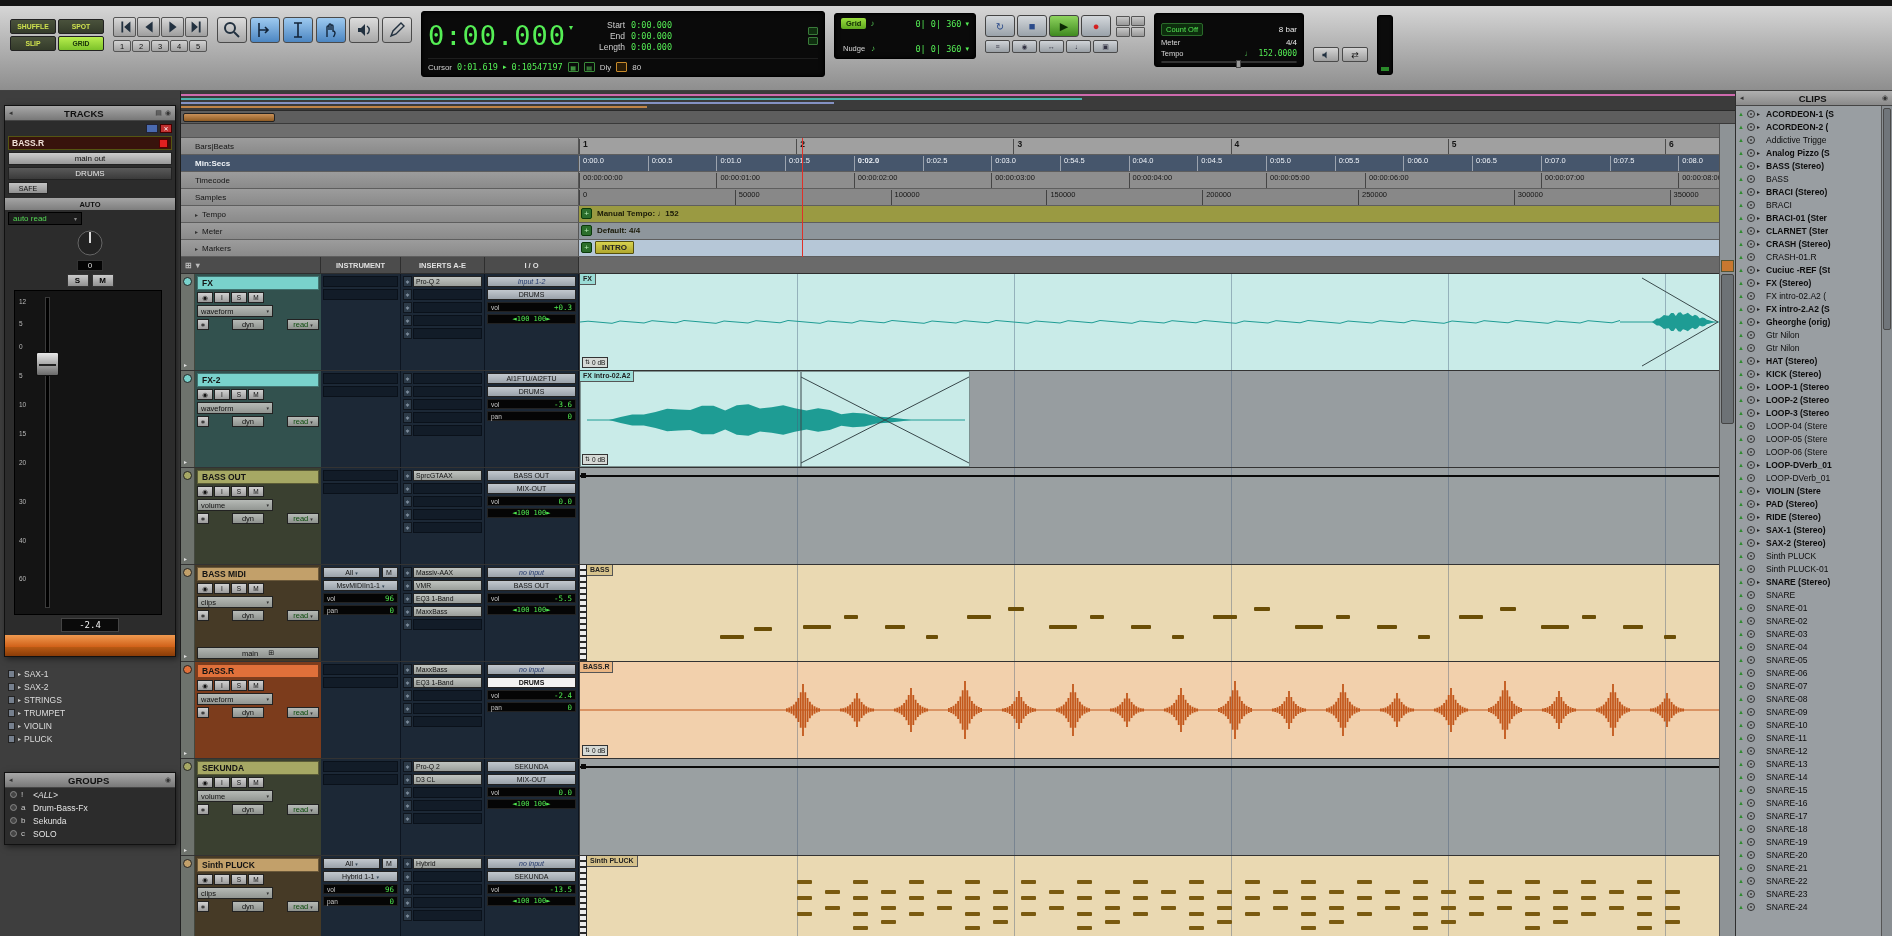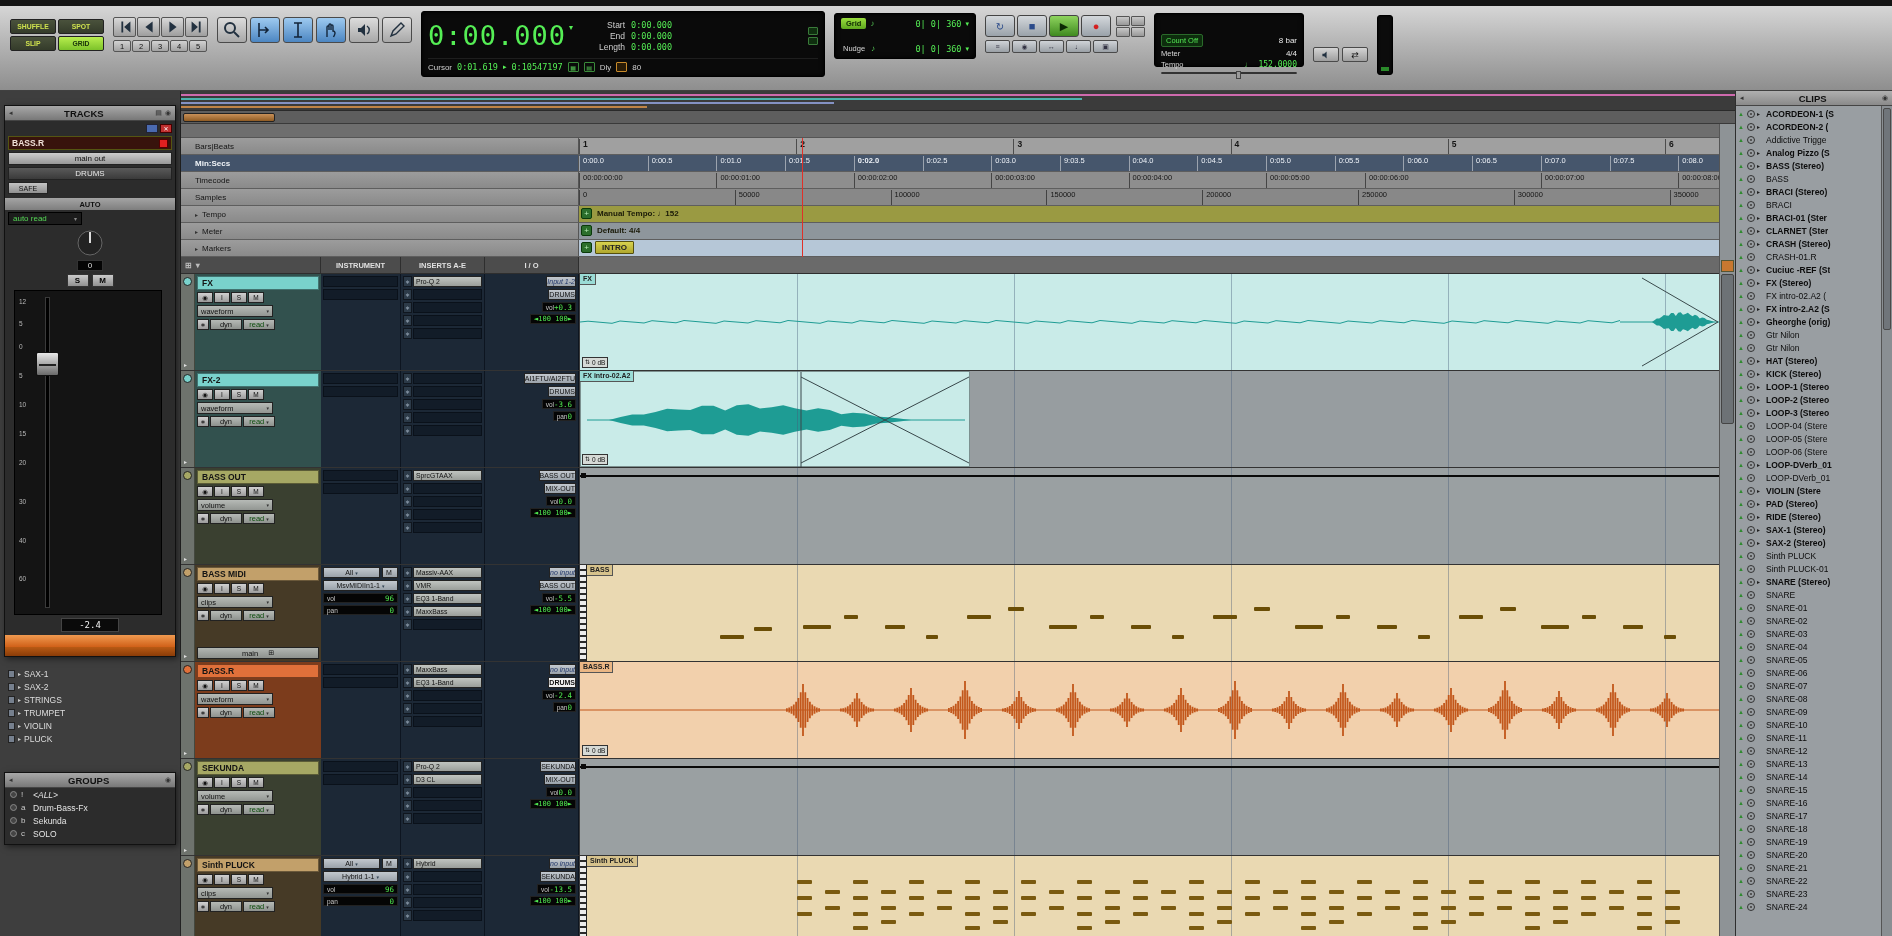--- a/index.html
+++ b/index.html
@@ -48,21 +48,21 @@
 .tr-row1{display:flex;gap:2px;align-items:center;}
 .trbtn{width:30px;height:22px;background:linear-gradient(#d4d8dc,#9aa2aa);border:1px solid #444;border-radius:3px;display:flex;align-items:center;justify-content:center;font-size:11px;}
 .trbtn.play{background:linear-gradient(#8ed45e,#3f8a1f);color:#0c2a04;}
 .trbtn.rec{color:#d42020;}
 .trbtn.stop{color:#2a4a8a;}
 .trbtn.online{color:#2a4a8a;font-size:10px;}
 .tr-minis{display:grid;grid-template-columns:14px 14px;grid-auto-rows:10px;gap:1px;margin-left:3px;}
 .tr-minis i{background:linear-gradient(#c8c8c8,#989898);border:1px solid #555;border-radius:1px;}
 .tr-row2{display:flex;gap:2px;}
 .trs{width:25px;height:13px;background:linear-gradient(#cfd3d7,#9aa0a6);border:1px solid #4a4a4a;border-radius:2px;display:flex;align-items:center;justify-content:center;font-size:7px;color:#334;}
-.tb-session{width:150px;height:54px;padding:20px 6px;display:flex;flex-direction:column;gap:2px;margin-top:2px;}
+.tb-session{width:150px;height:54px;padding:9px 6px;display:flex;flex-direction:column;gap:2px;margin-top:2px;}
 .ss-row{display:flex;align-items:center;gap:4px;}
 .ss-co{background:#0d2d0d;border:1px solid #2a6a2a;color:#55e855;font-size:7.5px;padding:0 4px;border-radius:2px;line-height:11px;}
 .ss-lbl{color:#d8d8d8;font-size:7.5px;}
 .ss-val{color:#e8e8e8;font-size:8px;margin-left:auto;}
 .ss-note{color:#55c855;font-size:8px;margin-left:auto;}
 .ss-val.green{color:#55ee55;font-family:"DejaVu Sans Mono",monospace;margin-left:2px;}
 .ss-slider{height:5px;background:#222;border:1px solid #333;border-radius:2px;position:relative;margin-top:1px;}
 .ss-thumb{position:absolute;left:55%;top:-2px;width:5px;height:8px;background:#999;border:1px solid #444;}
 .tb-extras{display:flex;gap:3px;margin-top:36px;}
 .exbtn{width:26px;height:15px;background:linear-gradient(#d4d4d4,#9e9e9e);border:1px solid #4a4a4a;border-radius:2px;display:flex;align-items:center;justify-content:center;}
@@ -155,30 +155,30 @@
 .t-edge{width:14px;background:#6e736d;border-right:1px solid #44483f;position:relative;flex:0 0 14px;}
 .t-chip{position:absolute;top:3px;left:2px;width:9px;height:9px;border-radius:50%;border:1px solid #222;}
 .t-exp{position:absolute;bottom:2px;left:3px;font-size:6px;color:#ddd;}
 .t-block{width:126px;flex:0 0 126px;padding:2px;display:flex;flex-direction:column;}
 .t-name{height:14px;display:flex;align-items:center;padding:0 4px;font-size:8.5px;font-weight:bold;color:#141414;border:1px solid rgba(0,0,0,.45);}
 .t-btnrow{display:flex;gap:1px;margin-top:2px;}
 .sq{width:16px;height:11px;background:linear-gradient(#d0d0d0,#9c9c9c);border:1px solid #222;font-size:6.5px;display:flex;align-items:center;justify-content:center;color:#111;}
 .sq.tiny{width:12px;}
 .t-view{width:76px;height:12px;margin-top:2px;background:linear-gradient(#b6bab6,#929692);border:1px solid #222;font-size:7.5px;display:flex;align-items:center;padding:0 3px;color:#111;}
 .t-view::after{content:"▾";font-size:5px;margin-left:auto;color:#333;}
-.t-autorow{display:flex;gap:1px;margin-top:2px;}
+.t-autorow{display:flex;gap:1px;margin-top:2px;justify-content:space-between;}
 .abtn{width:32px;height:11px;background:linear-gradient(#b6bab6,#8e928e);border:1px solid #222;font-size:7.5px;display:flex;align-items:center;justify-content:center;color:#111;}
 .abtn.read{color:#0c4d0c;}
 .abtn.read::after{content:"▾";font-size:5px;margin-left:2px;color:#333;}
 .t-none{margin-top:auto;height:12px;background:linear-gradient(#b2b6b2,#8e928e);border:1px solid #222;font-size:7.5px;display:flex;align-items:center;justify-content:center;gap:10px;color:#111;}
 .t-noneic{font-size:7px;}
 .t-instr,.t-inserts,.t-io{background:#1c2836;border-right:1px solid #0d1520;padding:2px;display:flex;flex-direction:column;gap:2px;}
 .t-instr{width:80px;flex:0 0 80px;}
 .t-inserts{width:84px;flex:0 0 84px;}
-.t-io{width:94px;flex:0 0 94px;align-items:flex-end;}
+.t-io{width:94px;flex:0 0 94px;}
 .i-row{display:flex;gap:2px;}
 .i-btn{height:11px;background:linear-gradient(#c2c8ce,#9aa2aa);border:1px solid #222;font-size:7px;display:flex;align-items:center;justify-content:center;flex:1;overflow:hidden;white-space:nowrap;color:#111;}
 .i-btn::after{content:"▾";font-size:5px;margin-left:2px;color:#345;}
 .i-btn.m{flex:0 0 16px;}
 .i-btn.m::after{content:"";}
 .i-dark{height:10px;background:#050505;display:flex;align-items:center;padding:0 3px;border:1px solid #222;}
 .i-lbl{color:#c8c8c8;font-size:6.5px;}
 .i-val{margin-left:auto;color:#4fe84f;font-size:7.5px;font-family:"DejaVu Sans Mono",monospace;}
 .i-slot{height:11px;background:#121c28;border:1px solid #0a111a;}
 .ins-row{display:flex;gap:1px;height:11px;}
@@ -549,21 +549,21 @@
               <span class="r-name">Min:Secs</span>
             </div>
             <div class="r-lane">
               <span class="tick" style="left: 0px;">0:00.0</span>
               <span class="tick" style="left: 68.7px;">0:00.5</span>
               <span class="tick" style="left: 137.4px;">0:01.0</span>
               <span class="tick" style="left: 206.1px;">0:01.5</span>
               <span class="tick" style="left: 274.8px; font-weight: bold;">0:02.0</span>
               <span class="tick" style="left: 343.5px;">0:02.5</span>
               <span class="tick" style="left: 412.2px;">0:03.0</span>
-              <span class="tick" style="left: 480.9px;">9:03.5</span>
+              <span class="tick" style="left: 480.9px;">0:54.5</span>
               <span class="tick" style="left: 549.6px;">0:04.0</span>
               <span class="tick" style="left: 618.3px;">0:04.5</span>
               <span class="tick" style="left: 687px;">0:05.0</span>
               <span class="tick" style="left: 755.7px;">0:05.5</span>
               <span class="tick" style="left: 824.4px;">0:06.0</span>
               <span class="tick" style="left: 893.1px;">0:06.5</span>
               <span class="tick" style="left: 961.8px;">0:07.0</span>
               <span class="tick" style="left: 1030.5px;">0:07.5</span>
               <span class="tick" style="left: 1099.2px;">0:08.0</span>
             </div>

